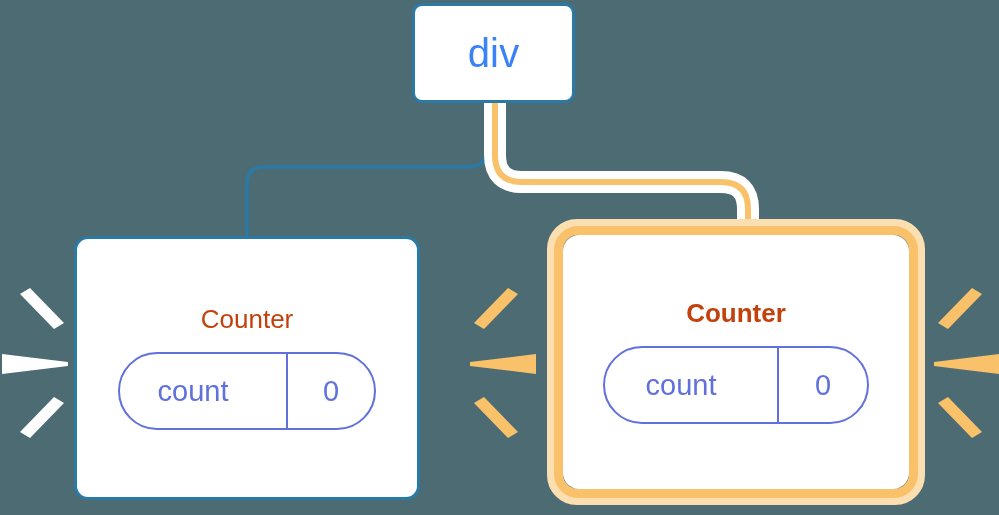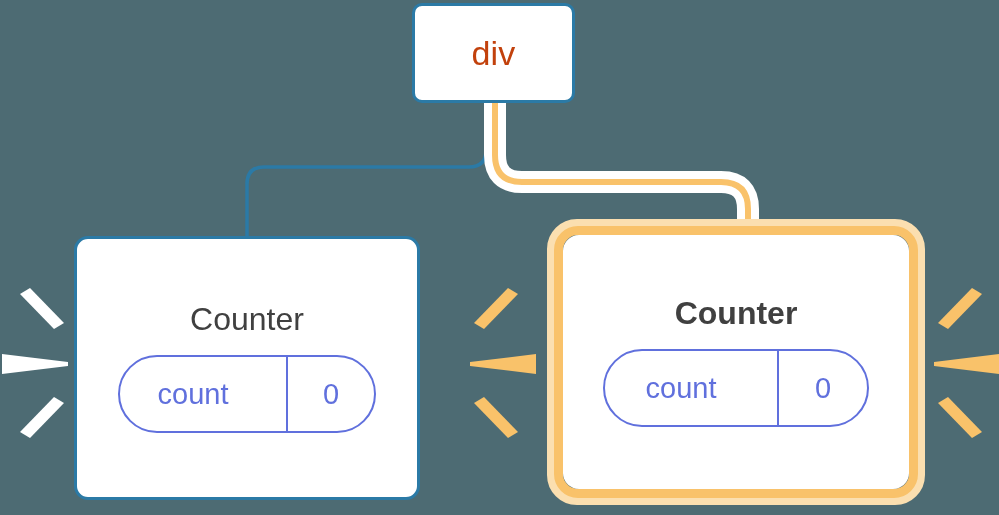--- a/index.html
+++ b/index.html
@@ -24,22 +24,22 @@
     flex-direction:column;
     align-items:center;
     justify-content:center;
   }
   .node-div{
     left:412px;top:3px;width:163px;height:100px;
     border:3px solid #2b7aa6;
     border-radius:10px;
   }
   .node-title-div{
-    color:#c2410c;
-    font-size:34px;
+    color:#3b82f6;
+    font-size:40px;
     line-height:1;
     letter-spacing:.2px;
   }
 
   .node-counter{
     left:74px;top:236px;width:346px;height:264px;
     border:3px solid #2b7aa6;
     border-radius:14px;
   }
   .node-counter-hl{
@@ -65,22 +65,22 @@
   .hl-card{
     position:absolute;inset:16px;
     border-radius:16px;
     background:#ffffff;
     box-sizing:border-box;
     display:flex;flex-direction:column;
     align-items:center;justify-content:center;
   }
 
   .node-title{
-    color:#404040;
-    font-size:32px;
+    color:#c2410c;
+    font-size:26px;
     line-height:1;
     margin-bottom:20px;
   }
   .node-title.bold{font-weight:bold;}
 
   
   .pill{
     display:flex;
     align-items:stretch;
     border:2px solid #6070dd;

